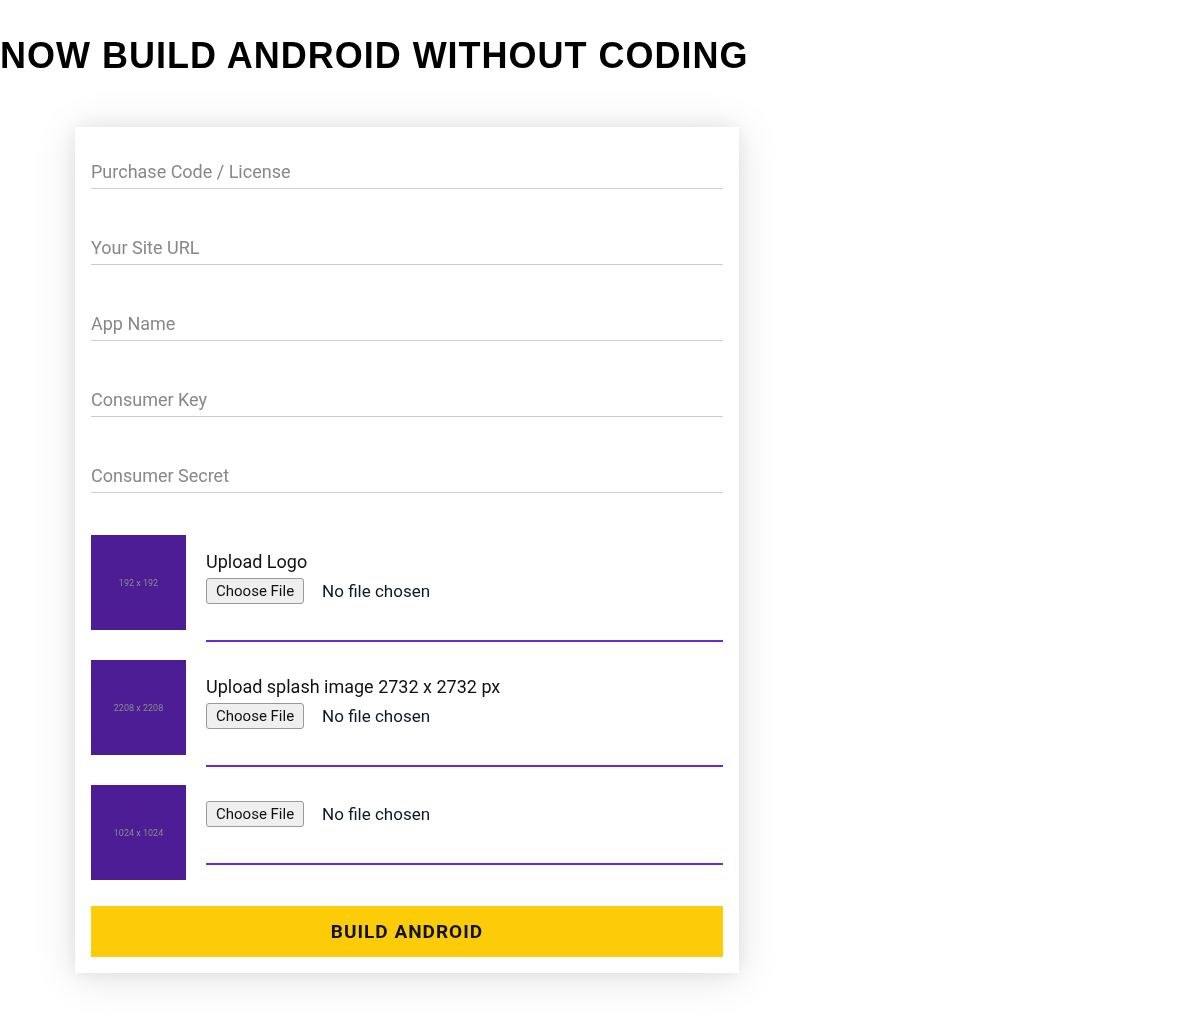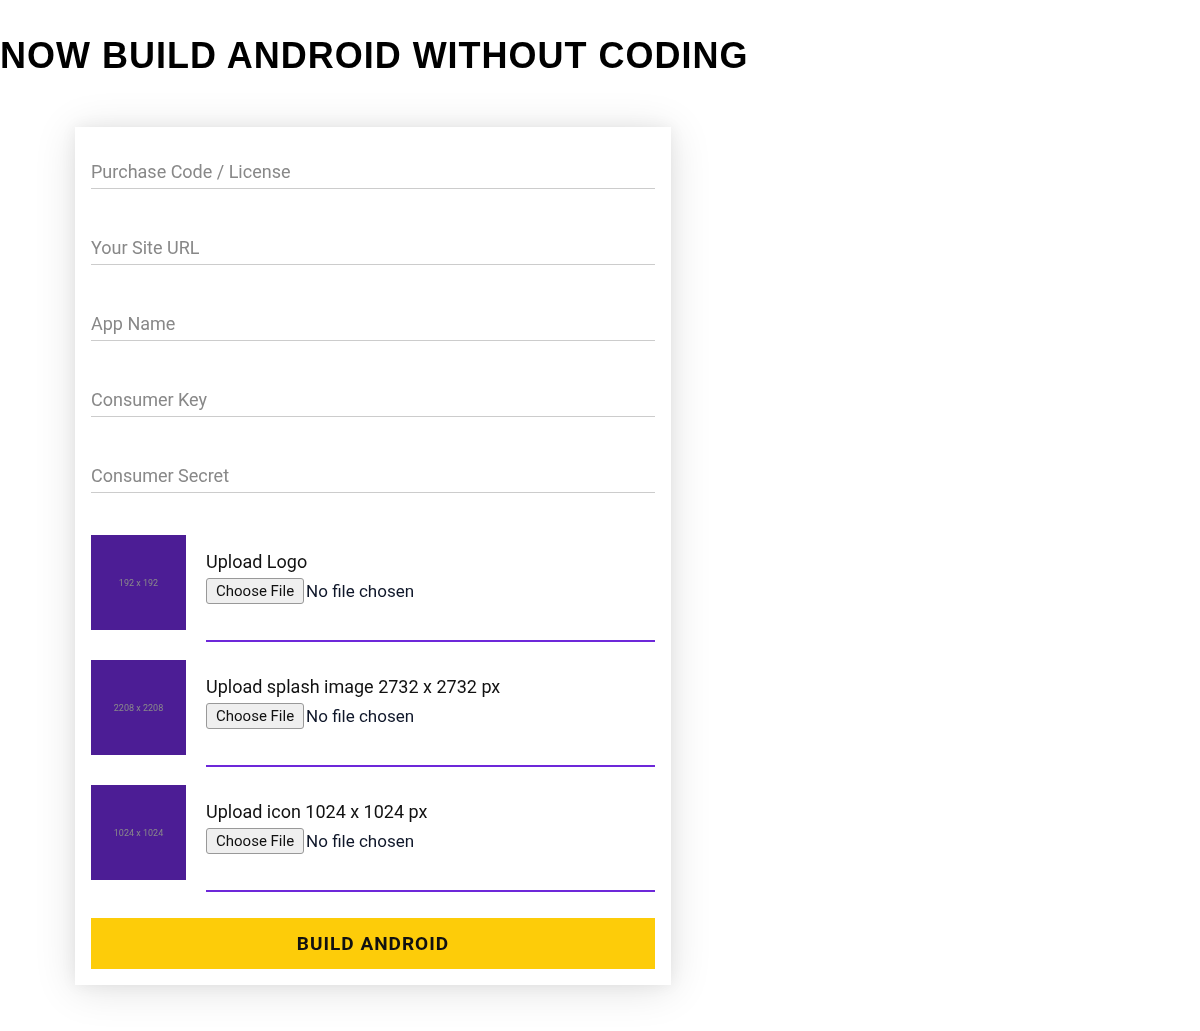--- a/index.html
+++ b/index.html
@@ -26,21 +26,21 @@
     }
     
     .content-wrapper {
       display: flex;
       padding: 50px 75px 0 75px;
       gap: 60px;
     }
     
     .form-card {
       background: #ffffff;
-      width: 596px;
+      width: 664px;
       padding: 28px 16px 16px 16px;
       box-shadow: 0 4px 40px rgba(0,0,0,0.12), 0 0 15px rgba(0,0,0,0.06);
     }
     
     .text-input-group {
       margin-bottom: 42px;
     }
     
     .text-input {
       width: 100%;
@@ -93,21 +93,21 @@
     
     .upload-label {
       font-size: 18px;
       color: #111;
       margin-bottom: 6px;
     }
     
     .file-chooser {
       display: flex;
       align-items: center;
-      gap: 2px;
+      gap: 18px;
     }
     
     .choose-file-btn {
       background: #efefef;
       border: 1px solid #999999;
       border-radius: 3px;
       padding: 3px 9px;
       font-size: 15px;
       font-family: inherit;
       cursor: pointer;
@@ -198,21 +198,20 @@
           <span class="file-status">No file chosen</span>
         </div>
       </div>
     </div>
     
     <div class="upload-row">
       <div class="thumb-placeholder">
         <span class="thumb-text">1024 x 1024</span>
       </div>
       <div class="upload-details">
-        <div class="upload-label">Upload icon 1024 x 1024 px</div>
         <div class="file-chooser">
           <button class="choose-file-btn">Choose File</button>
           <span class="file-status">No file chosen</span>
         </div>
       </div>
     </div>
     
     <button class="build-btn">BUILD ANDROID</button>
     
   </div>

